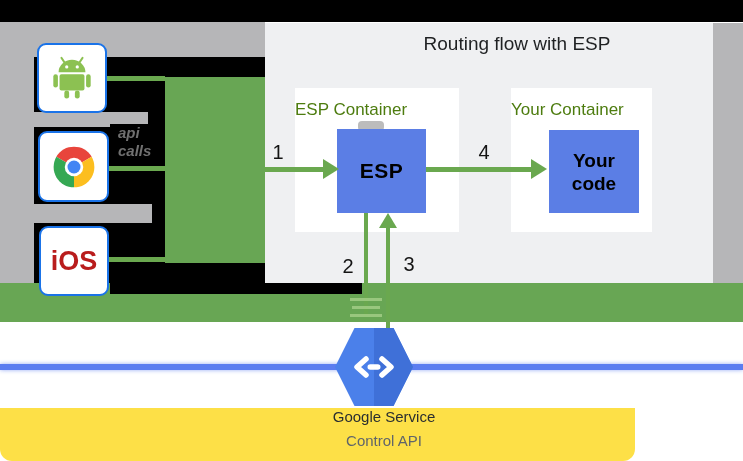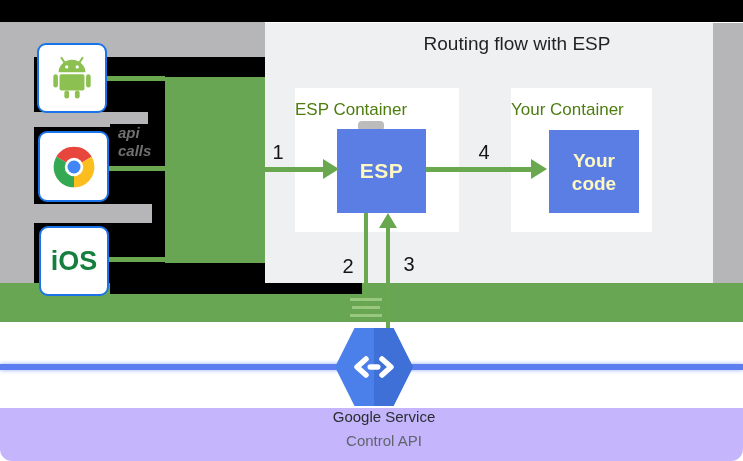--- a/index.html
+++ b/index.html
@@ -26,32 +26,32 @@
   .gbar{left:165px;top:77px;width:100px;height:186px;background:#68a654;}
   .gline{background:#6aa84f;height:5px;}
   .l-android{left:107px;top:76px;width:58px;}
   .l-chrome{left:109px;top:166px;width:56px;}
   .l-ios{left:109px;top:257px;width:56px;}
   
   .icon-box{background:#fff;border:2.5px solid #1a73e8;border-radius:9px;
     display:flex;align-items:center;justify-content:center;box-sizing:border-box;}
   .b-android{left:37px;top:43px;width:70px;height:70px;}
   .b-chrome{left:38px;top:131px;width:71px;height:71px;}
-  .b-ios{left:39px;top:226px;width:70px;height:70px;color:#15803d;font-weight:bold;font-size:27px;}
+  .b-ios{left:39px;top:226px;width:70px;height:70px;color:#b91c1c;font-weight:bold;font-size:27px;}
   
   .panel{left:265px;top:23px;width:448px;height:260px;background:#eff0f2;}
   .panel-title{position:absolute;left:0;top:10px;width:504px;text-align:center;
     font-size:19px;color:#1f2123;}
   .wbox{position:absolute;background:#ffffff;width:164px;height:144px;top:65px;}
   .wbox.esp{left:30px;}
   .wbox.your{left:246px;width:141px;}
   .wbox-title{position:absolute;left:0;top:12px;width:100%;text-align:left;
     font-size:17px;color:#4d7c0f;}
   .blip{position:absolute;left:93px;top:98px;width:26px;height:10px;background:#bcbcbc;border-radius:4px;}
-  .node{position:absolute;background:#5b7ee5;color:#fef9c3;font-weight:bold;
+  .node{position:absolute;background:#5b7ee5;color:#000000;font-weight:bold;
     display:flex;flex-direction:column;align-items:center;justify-content:center;}
   .n-esp{left:72px;top:106px;width:89px;height:84px;font-size:21px;letter-spacing:.5px;}
   .n-your{left:284px;top:107px;width:90px;height:83px;font-size:19px;line-height:23px;}
   
   .h-line{position:absolute;height:5px;background:#6aa84f;}
   .a1{left:0;top:144px;width:60px;}
   .a4{left:161px;top:144px;width:107px;}
   .head-right{position:absolute;width:0;height:0;border-top:10px solid transparent;
     border-bottom:10px solid transparent;border-left:16px solid #6aa84f;}
   .a1h{left:58px;top:136px;}
@@ -68,21 +68,21 @@
   .ext{background:#6aa84f;width:4px;}
   .e2{left:364px;top:283px;height:33px;}
   .e3{left:386px;top:283px;height:45px;}
   .dash{background:rgba(170,210,140,.75);height:3px;}
   .d1{left:350px;top:298px;width:32px;} .d2{left:352px;top:306px;width:28px;} .d3{left:350px;top:314px;width:32px;}
   
   .blue-line{left:0;top:364px;width:743px;height:6px;background:#5b7df0;
     box-shadow:0 0 4px rgba(91,125,240,.65);}
   .hex{left:335px;top:328px;}
   
-  .footer{left:0;top:408px;width:743px;height:53px;background:#c4b5fd;border-radius:0 0 12px 12px;}
+  .footer{left:0;top:408px;width:635px;height:53px;background:#fde047;border-radius:0 0 12px 12px;}
   .svc{position:absolute;left:234px;top:0;width:300px;text-align:center;font-size:15px;}
   .svc1{color:#2a2e30;line-height:16px;margin-top:1px;}
   .svc2{color:#60656a;line-height:16px;margin-top:8px;}
 </style>
 </head>
 <body>
 
 <div class="screen">
 
   <div class="abs green-band"></div>

